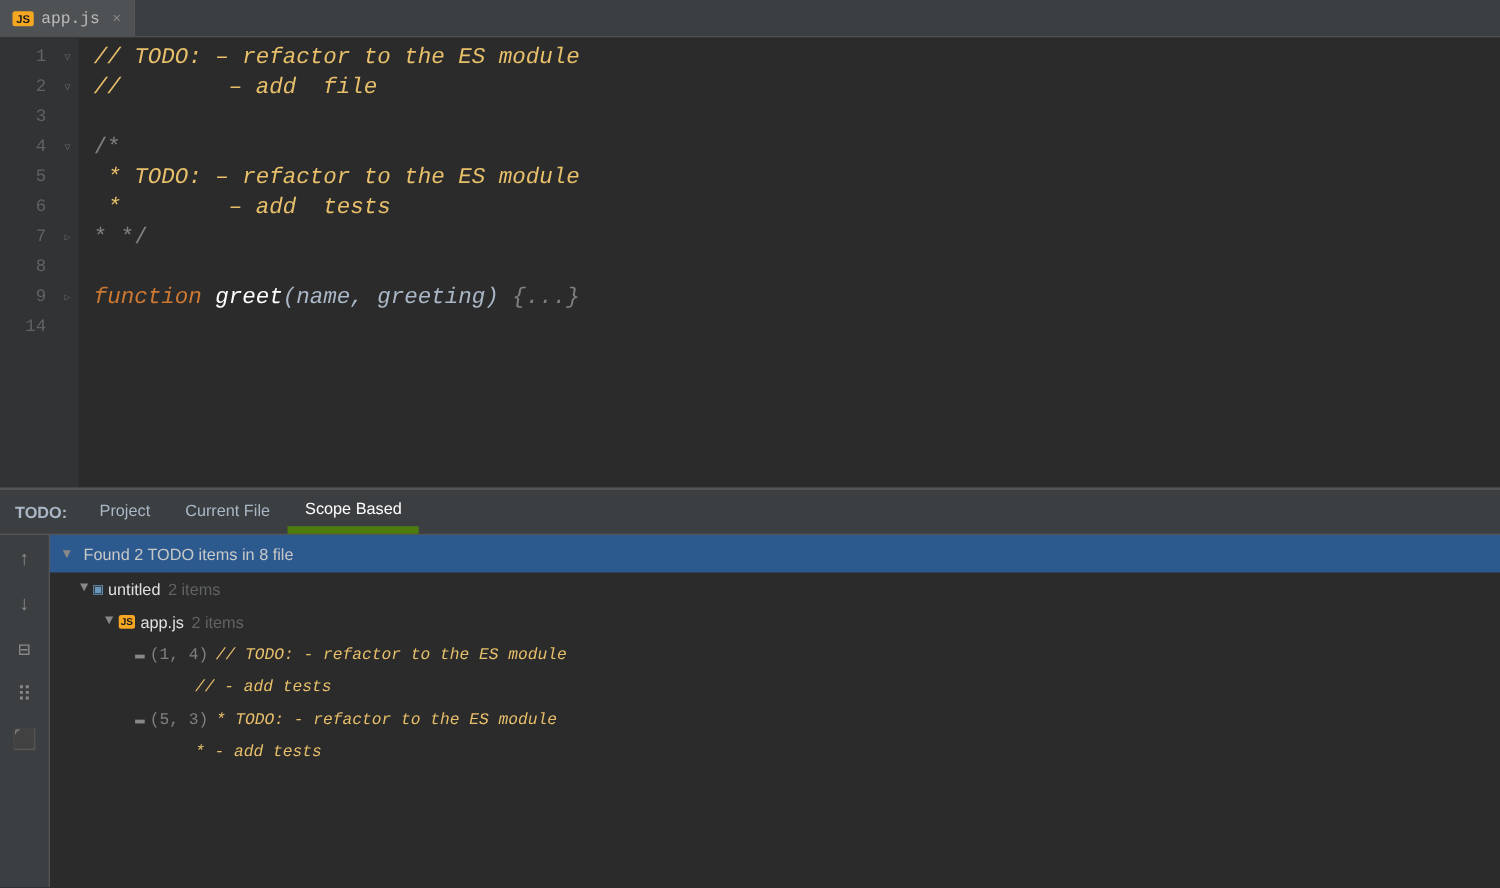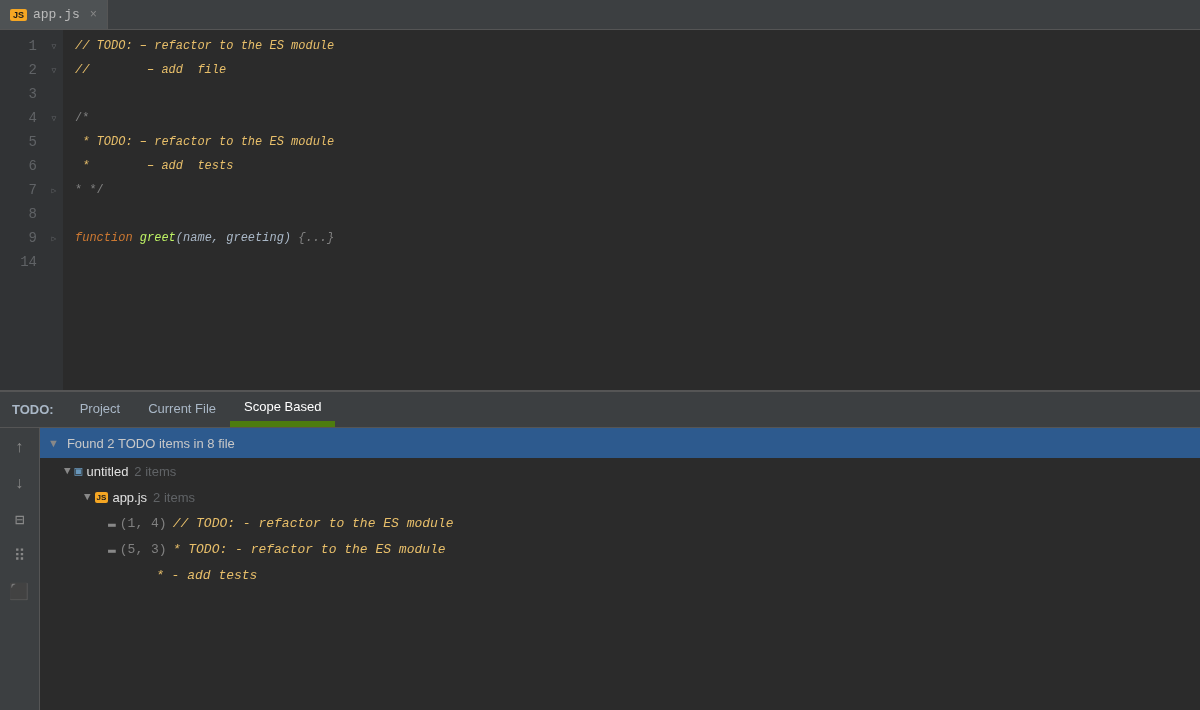--- a/index.html
+++ b/index.html
@@ -108,28 +108,28 @@
     }
     .code-lines {
       flex: 1;
       padding: 4px 0 4px 12px;
       overflow: auto;
     }
     .code-line {
       height: 24px;
       display: flex;
       align-items: center;
-      font-size: 12px;
+      font-size: 18px;
       white-space: pre;
       line-height: 24px;
     }
     .comment { color: #808080; }
     .todo-text { color: #e8bf6a; font-style: italic; }
     .keyword { color: #cc7832; font-style: italic; }
-    .fn-name { color: #bef264; font-style: italic; text-align: center; }
+    .fn-name { color: #ffffff; font-style: italic; text-align: center; }
     .params { color: #a9b7c6; font-style: italic; }
     .body { color: #808080; font-style: italic; }
 
     
     .todo-panel {
       background: #3c3f41;
       border-top: 2px solid #555;
       flex-shrink: 0;
       height: 320px;
       display: flex;
@@ -365,20 +365,23 @@
         <span class="file-js-icon">JS</span>
         <span class="bold-white">app.js</span>
         <span class="item-count">2 items</span>
       </div>
 
       <div class="tree-row" style="padding-left:68px;">
         <span class="doc-icon">▬</span>
         <span class="location-text">(1, 4)</span>
         <span class="todo-item-text">// TODO: - refactor to the ES module</span>
       </div>
+      <div class="tree-row" style="padding-left:116px;">
+        <span class="todo-sub-text">//        - add  tests</span>
+      </div>
 
       <div class="tree-row" style="padding-left:68px;">
         <span class="doc-icon">▬</span>
         <span class="location-text">(5, 3)</span>
         <span class="todo-item-text">* TODO: - refactor to the ES module</span>
       </div>
       <div class="tree-row" style="padding-left:116px;">
         <span class="todo-sub-text">*        - add  tests</span>
       </div>
     </div>

